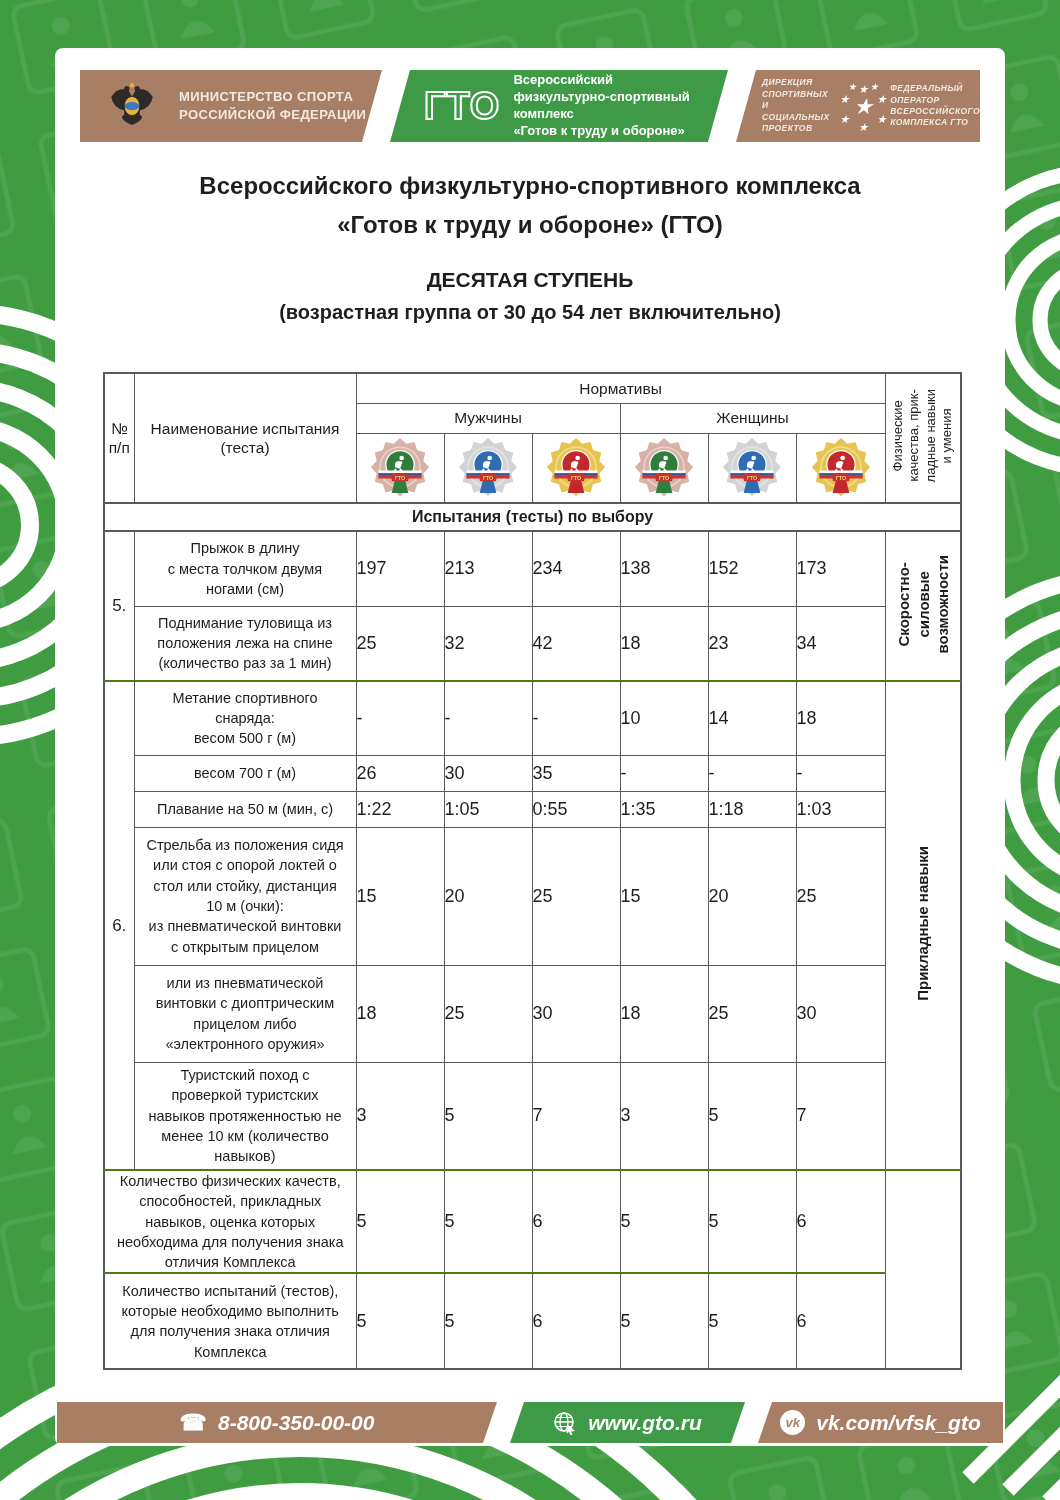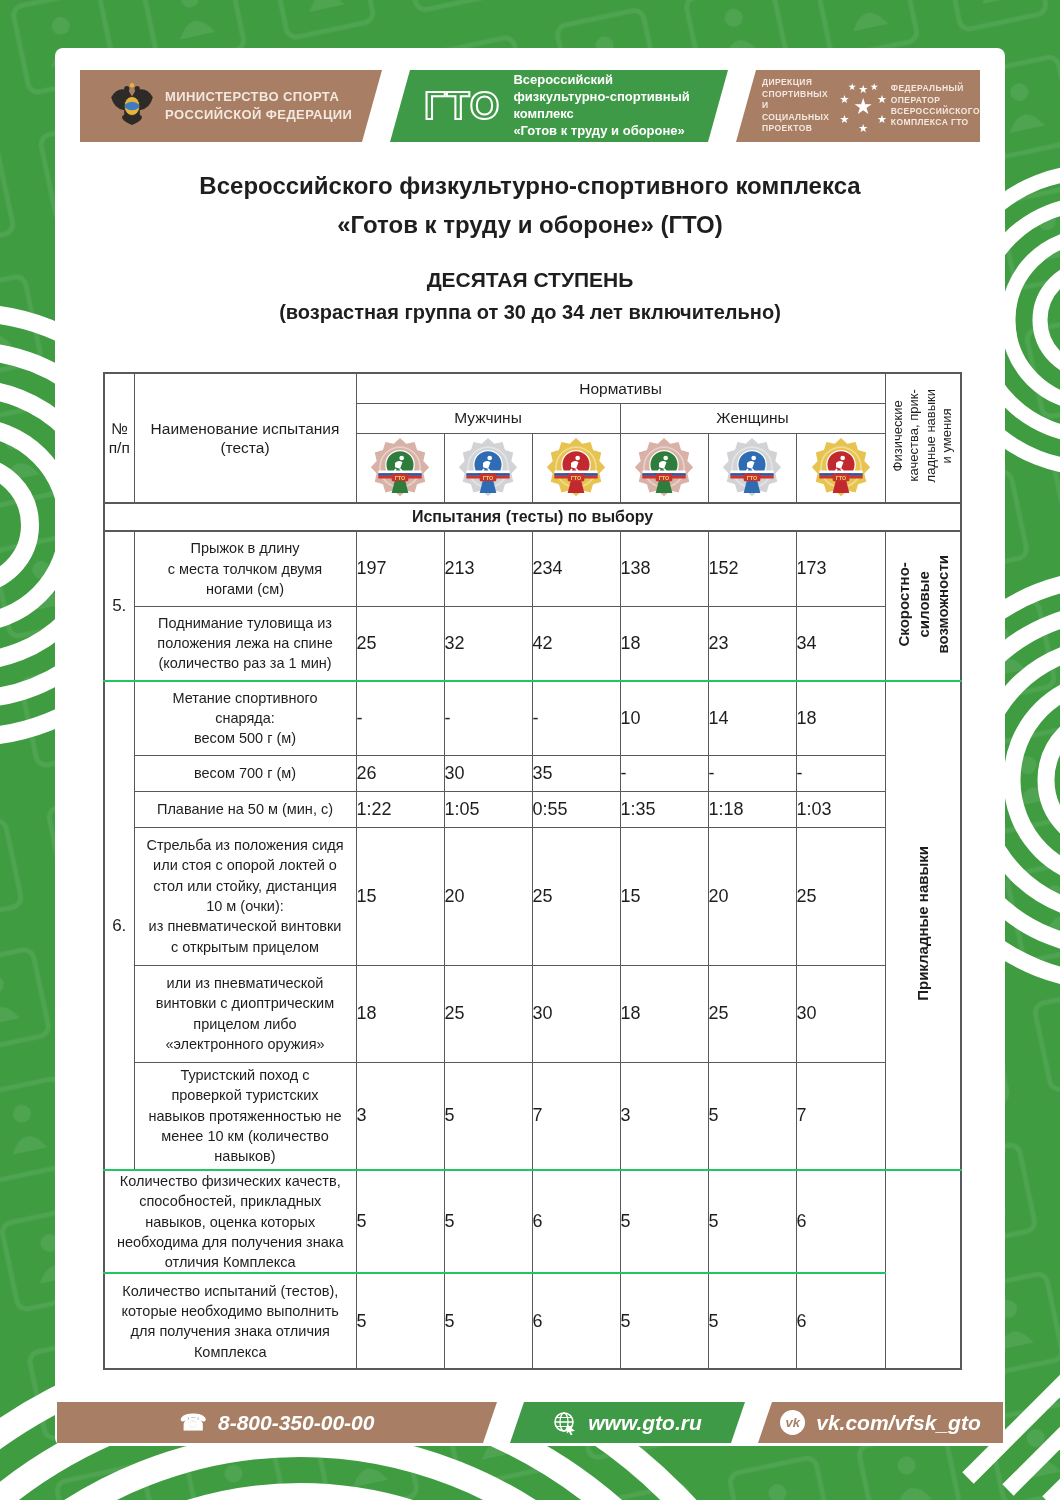--- a/index.html
+++ b/index.html
@@ -5,25 +5,25 @@
   html,body{margin:0;padding:0;}
   .stage{position:relative;width:1060px;height:1500px;background:#3F9C41;overflow:hidden;
          font-family:"Liberation Sans",sans-serif;color:#1E1E1E;}
   .decor{position:absolute;left:0;top:0;}
   .card{position:absolute;left:55px;top:48px;width:950px;height:1398px;background:#ffffff;border-radius:8px;}
 
   
   .band{position:absolute;left:25px;top:22px;width:900px;height:72px;display:flex;}
   .seg{height:100%;display:flex;align-items:center;box-sizing:border-box;}
   .seg-ministry{width:302px;background:#A87E64;clip-path:polygon(0 0,100% 0,calc(100% - 20px) 100%,0 100%);
-                padding-left:26px;gap:7px;}
+                padding-left:26px;gap:21px;}
   .seg-gto{width:338px;margin-left:8px;background:#3F9A47;
            clip-path:polygon(20px 0,100% 0,calc(100% - 20px) 100%,0 100%);padding-left:34px;gap:13px;}
   .seg-dir{width:244px;margin-left:8px;background:#A87E64;clip-path:polygon(20px 0,100% 0,100% 100%,0 100%);
-           padding-left:26px;justify-content:flex-start;}
+           padding-left:26px;justify-content:flex-start;font-style:italic;}
   .min-text{font-size:13px;font-weight:bold;line-height:1.35;color:#F3E8DF;letter-spacing:.4px;white-space:pre-line;}
   .gto-logo{font-size:38px;font-weight:bold;color:transparent;-webkit-text-stroke:2px #ffffff;letter-spacing:1px;}
   .gto-text{font-size:13px;font-weight:bold;line-height:1.3;color:#ffffff;white-space:pre-line;}
   .dir-text{font-size:8.5px;font-weight:bold;line-height:1.35;color:#F3E8DF;letter-spacing:.4px;white-space:pre-line;}
 
   
   .titles{position:absolute;left:0;top:118px;width:100%;text-align:center;}
   .title-line{font-size:24px;font-weight:bold;line-height:1.63;}
   .stage-line{margin-top:24px;font-size:21px;font-weight:bold;}
   .age-line{margin-top:9px;font-size:20px;font-weight:bold;}
@@ -31,21 +31,21 @@
   
   table.norms{position:absolute;left:48px;top:324px;width:857px;border-collapse:collapse;table-layout:fixed;}
   table.norms{border:2px solid #58595B;}
   .norms td,.norms th{border:1px solid #58595B;padding:0;vertical-align:middle;box-sizing:border-box;}
   .head{font-weight:normal;text-align:center;font-size:15.5px;white-space:pre-line;line-height:1.25;}
   .num-cell{text-align:center;font-size:17px;}
   .name-cell{padding:5px 4px 5px 12px;font-size:14.5px;line-height:1.4;white-space:pre-line;text-align:center;font-weight:normal;}
   .val-cell{text-align:left;font-size:18px;}
   .band-row td{border-top:2px solid #58595B;border-bottom:2px solid #58595B;font-weight:bold;
                text-align:center;font-size:16px;height:28px;}
-  .thick-top td,td.thick-top{border-top:2px solid #22c55e;}
+  .thick-top td,td.thick-top{border-top:2px solid #4d7c0f;}
   .vert{text-align:center;}
   .vspan{display:inline-block;writing-mode:vertical-rl;transform:rotate(180deg);
          white-space:pre-line;text-align:center;font-size:13px;line-height:1.25;}
   .vspan.bold{font-weight:bold;font-size:15px;line-height:1.3;}
   .badge-cell{text-align:center;height:70px;}
   .badge{width:60px;height:60px;display:inline-block;vertical-align:middle;}
 
   
   .footer{position:absolute;left:2px;bottom:3px;width:946px;height:41px;display:flex;}
   .fseg{height:100%;display:flex;align-items:center;justify-content:center;gap:11px;box-sizing:border-box;
@@ -146,21 +146,21 @@
 ОПЕРАТОР
 ВСЕРОССИЙСКОГО
 КОМПЛЕКСА ГТО</div>
       </div>
     </div>
 
     <div class="titles">
       <div class="title-line">Всероссийского физкультурно-спортивного комплекса</div>
       <div class="title-line">«Готов к труду и обороне» (ГТО)</div>
       <div class="stage-line">ДЕСЯТАЯ СТУПЕНЬ</div>
-      <div class="age-line">(возрастная группа от 30 до 34 лет включительно)</div>
+      <div class="age-line">(возрастная группа от 30 до 54 лет включительно)</div>
     </div>
 
     <table class="norms">
       <colgroup>
         <col style="width:30px">
           <col style="width:222px">
         <col style="width:88px">
           <col style="width:88px">
           <col style="width:88px">
         <col style="width:88px">

